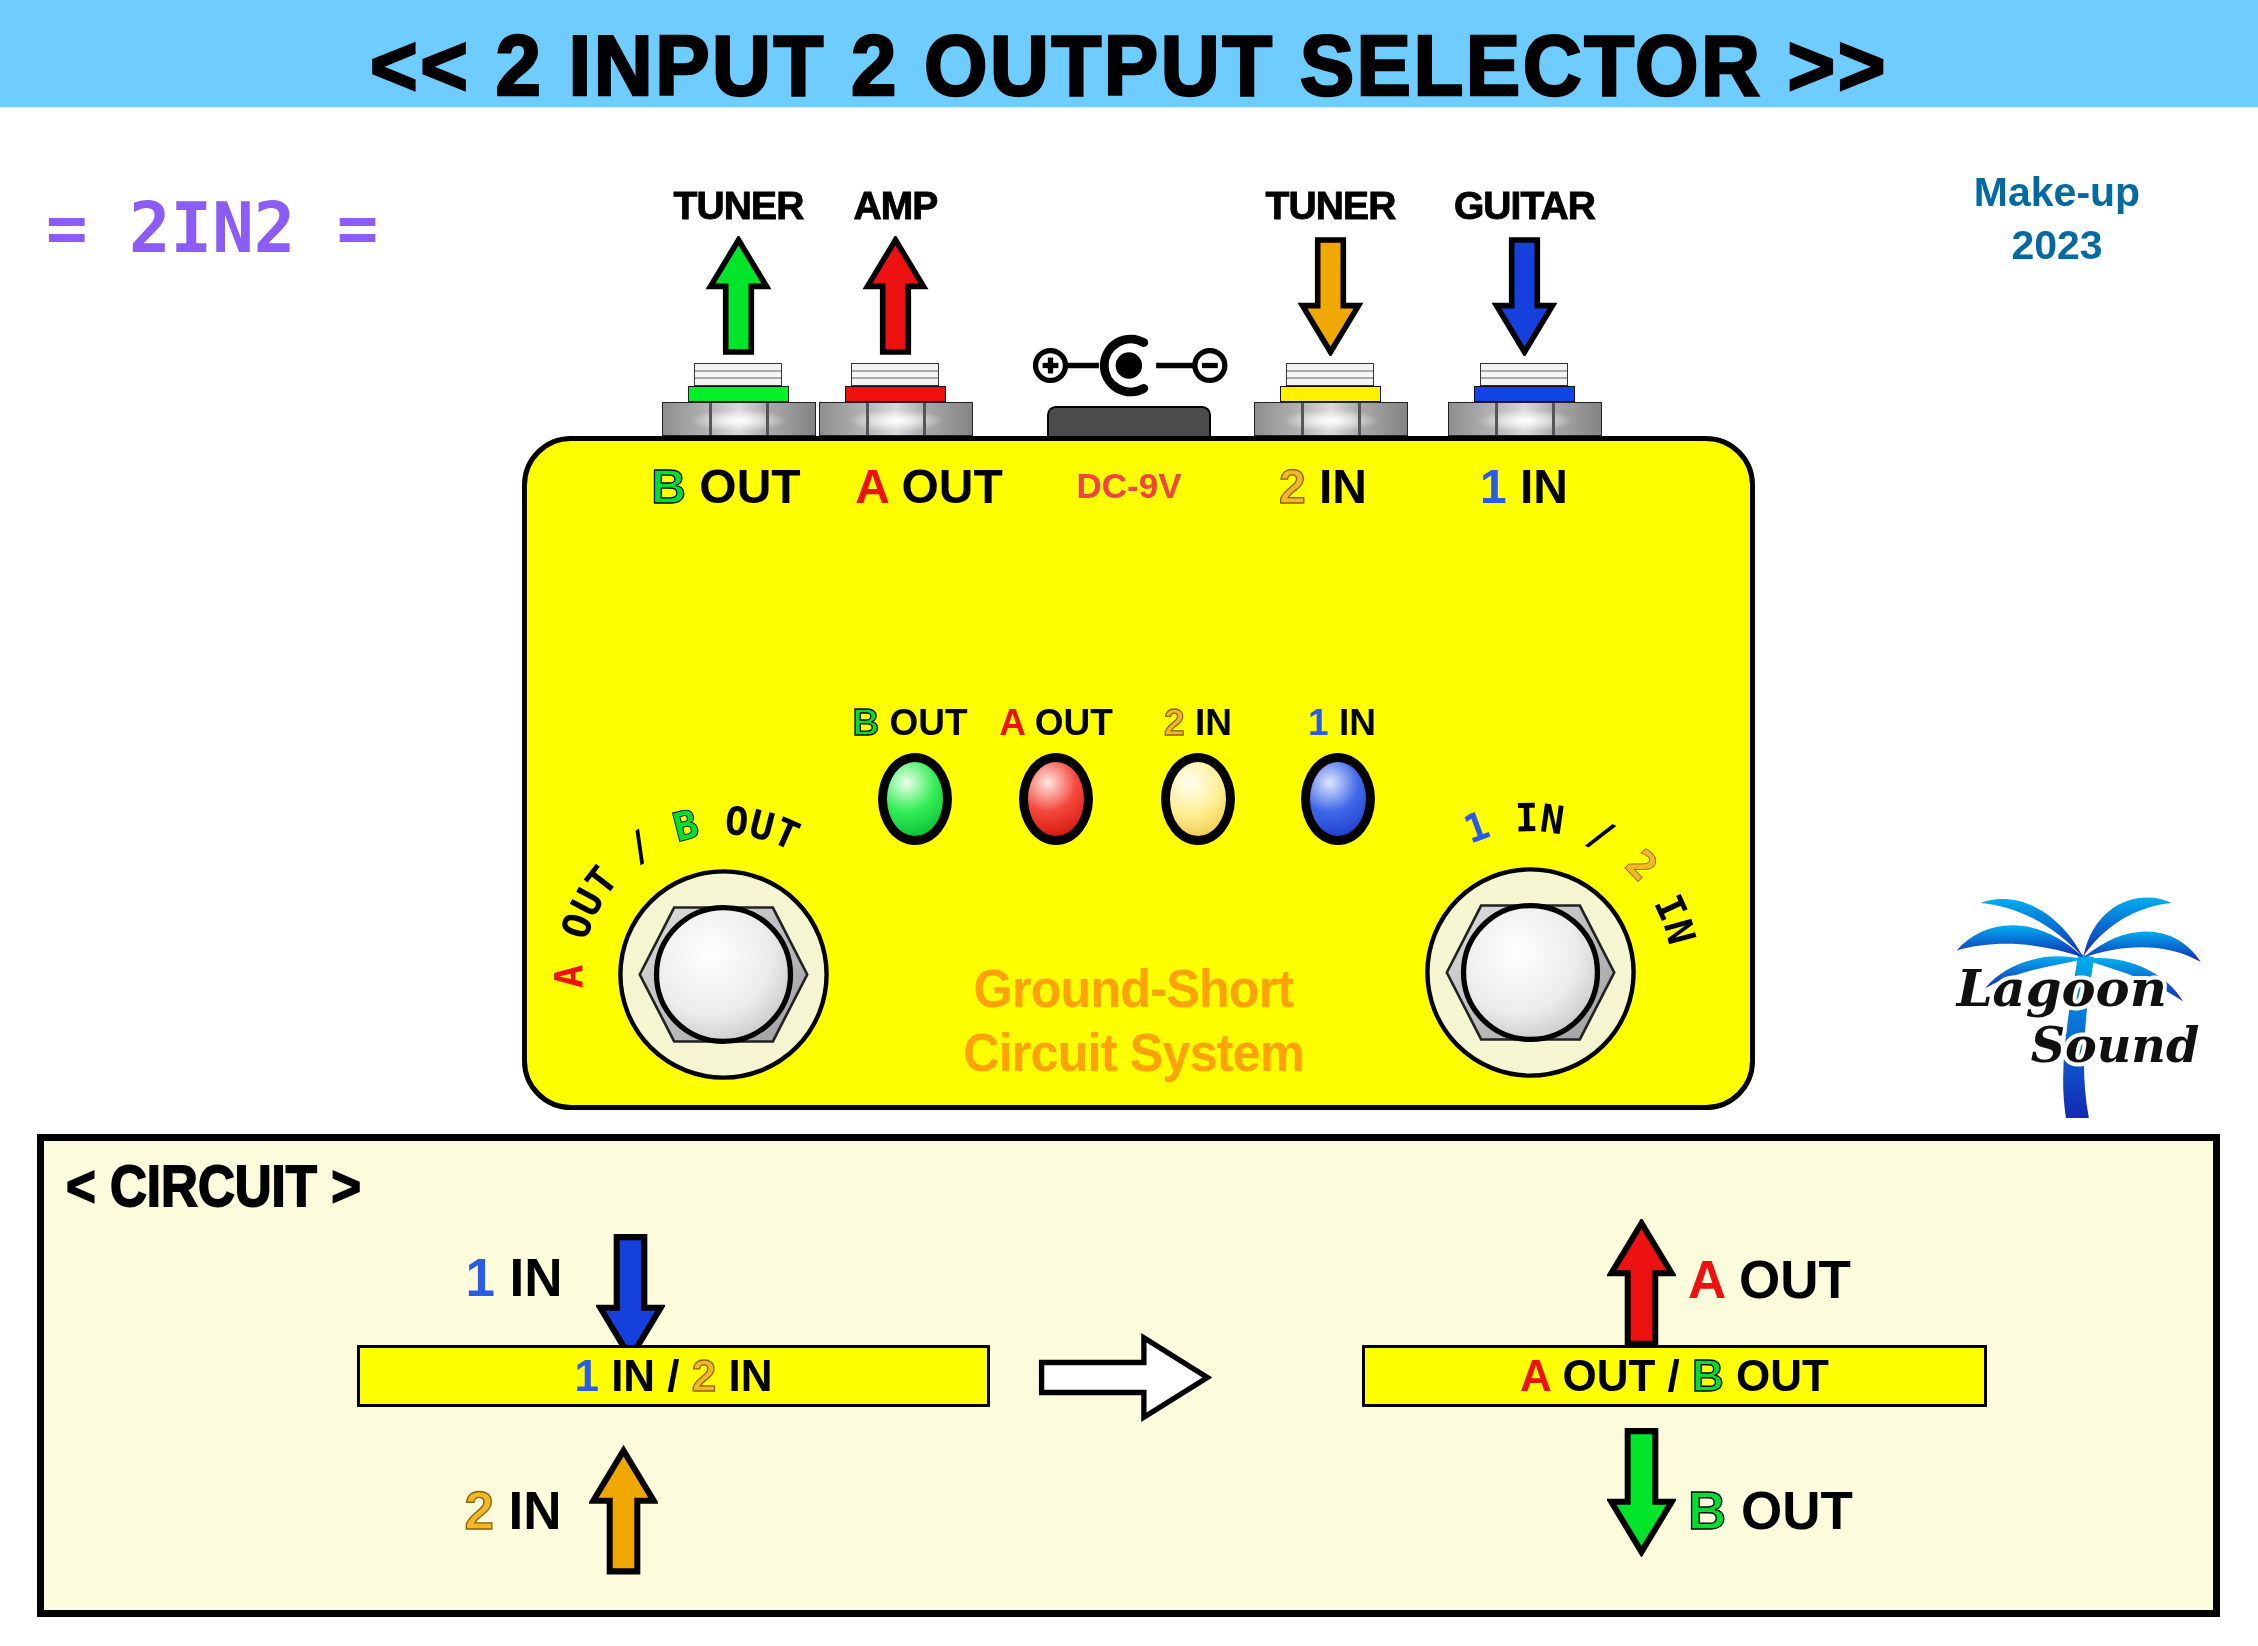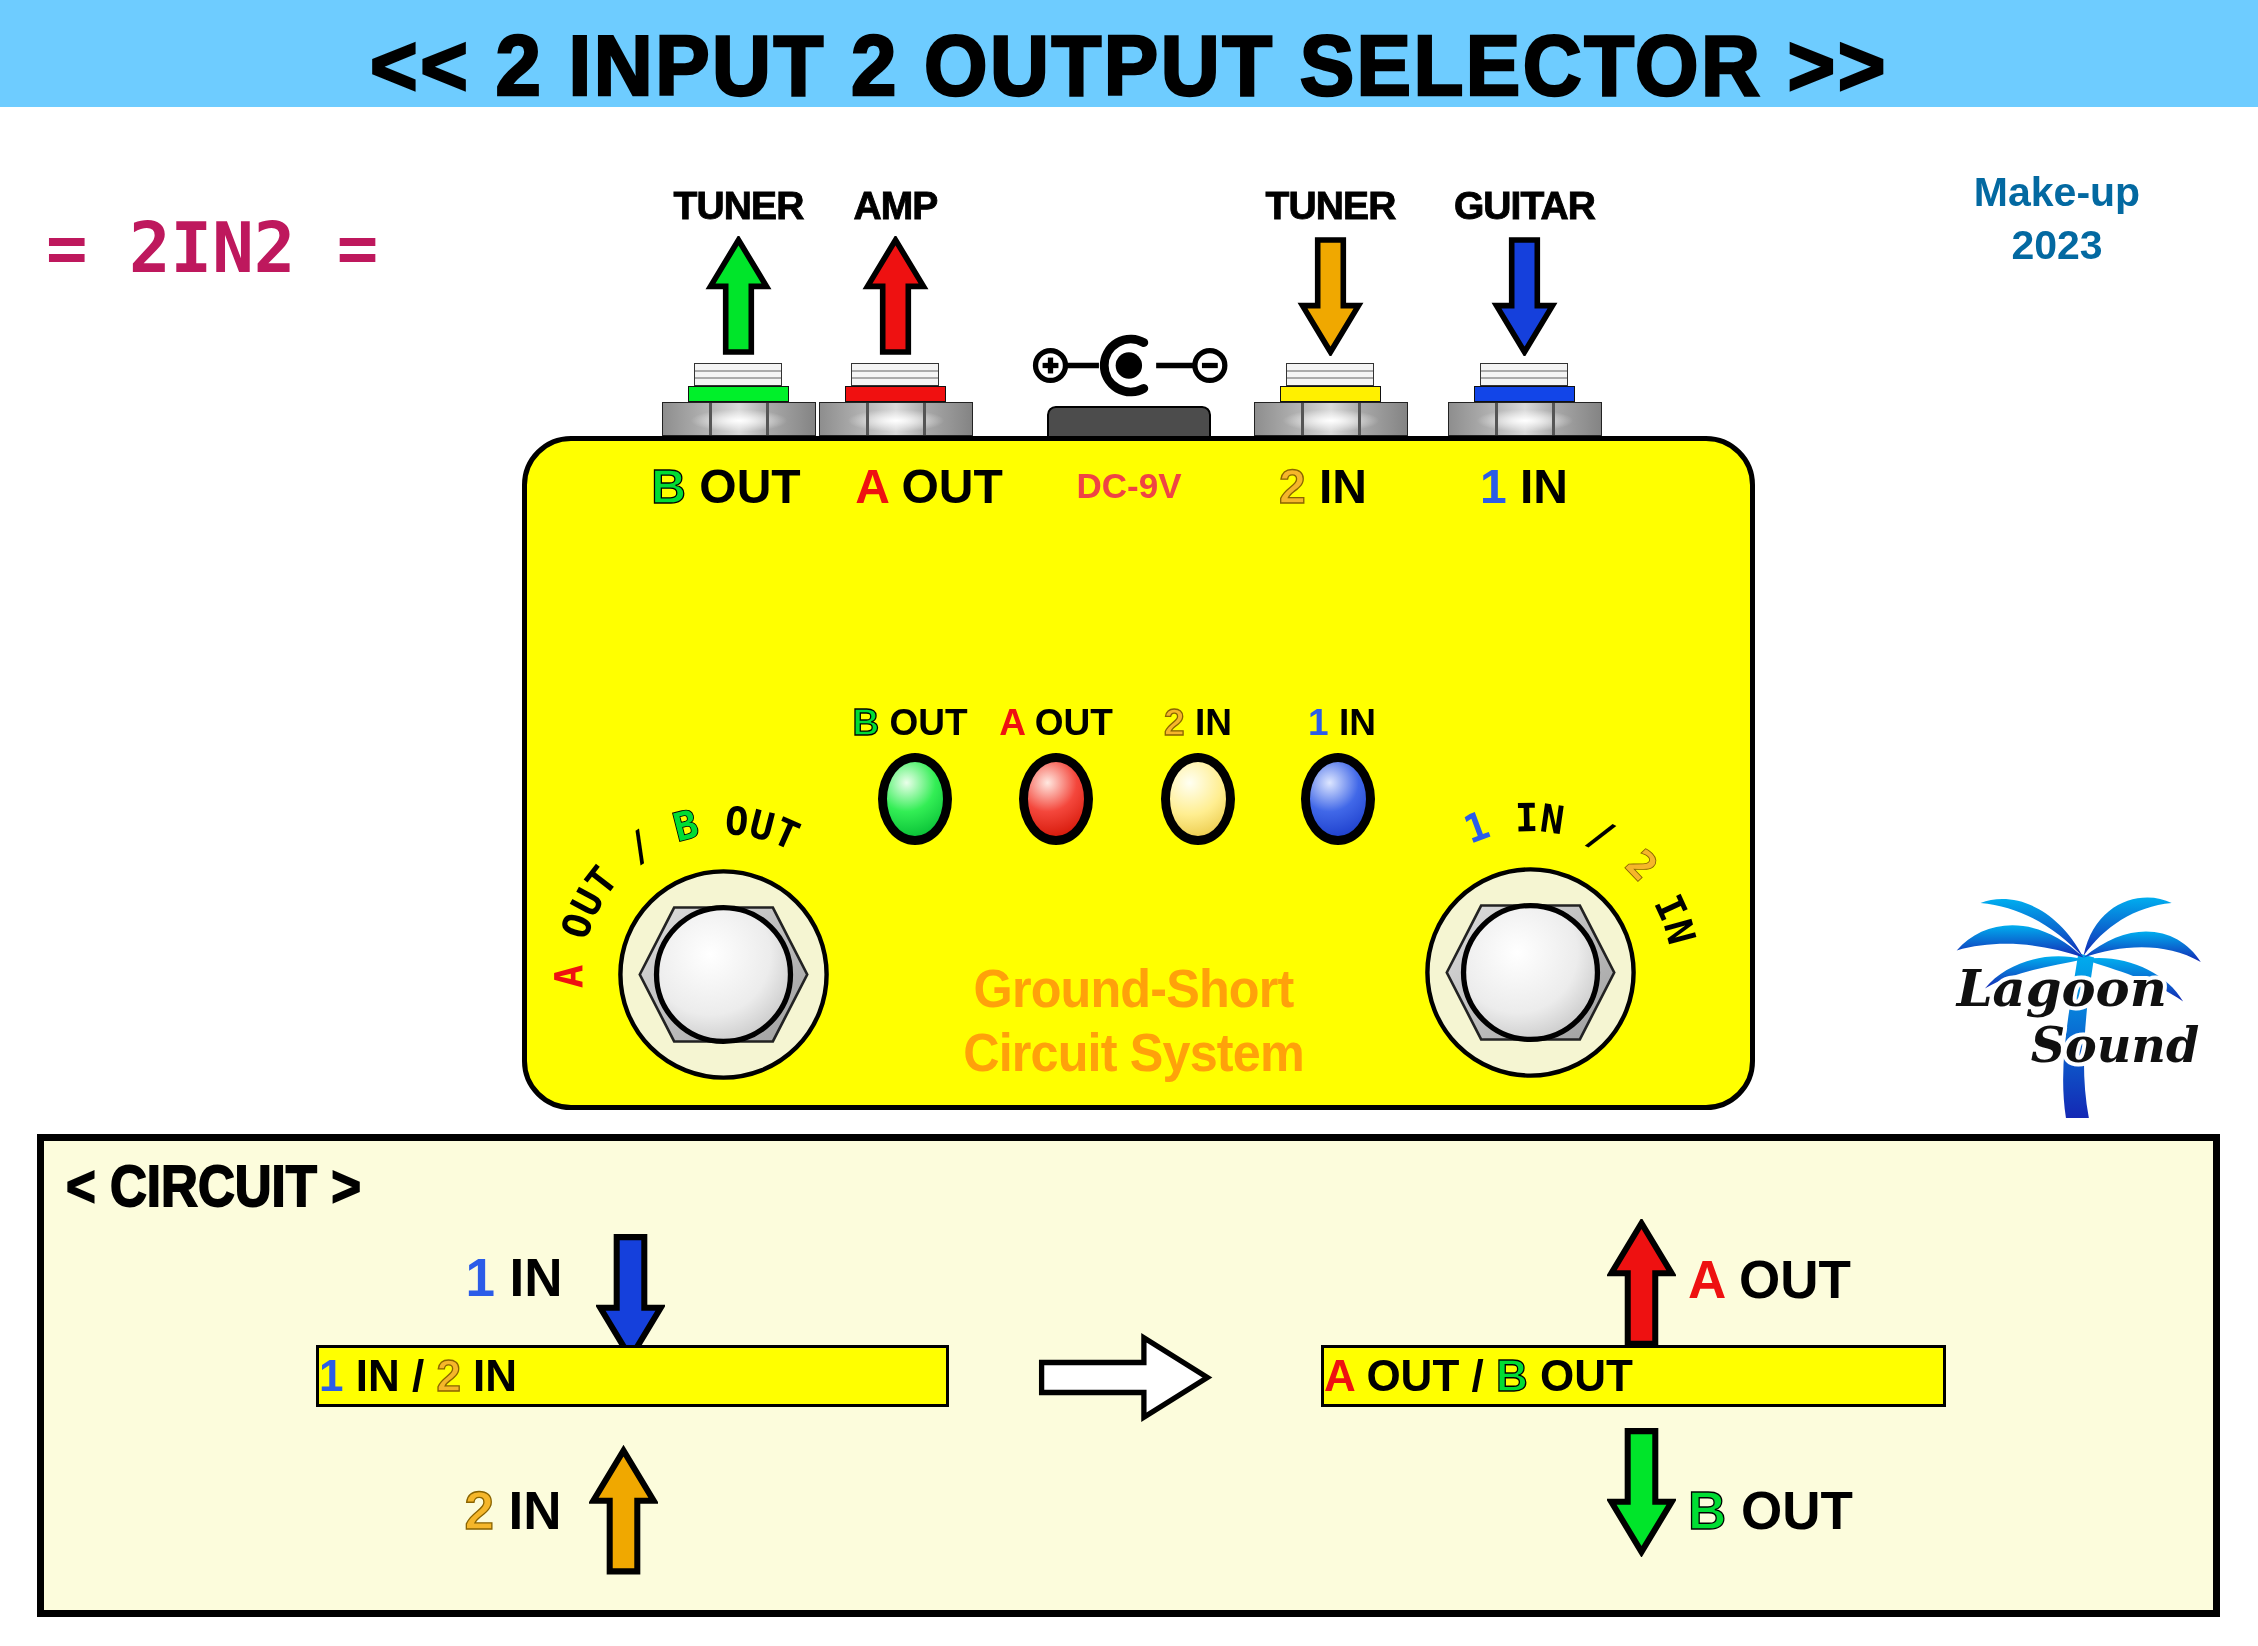--- a/index.html
+++ b/index.html
@@ -13,21 +13,21 @@
        font-family:"Liberation Sans",sans-serif;overflow:hidden;}
   .abs{position:absolute;}
   .mono{font-family:Liberation Sans, sans-serif;}
   .cx{transform:translateX(-50%);}
   
   .banner{left:0;top:0;width:2258px;height:107px;background:var(--banner);}
   .banner-title{display:block;width:100%;text-align:center;line-height:131px;
     font-size:85px;font-weight:900;color:#000;-webkit-text-stroke:2.6px #000;
     letter-spacing:2.6px;transform:scaleX(.96);}
   
-  .model{left:46px;top:208px;font:bold 69px "DejaVu Sans Mono",monospace;color:#be185d;}
+  .model{left:46px;top:188px;font:bold 69px "DejaVu Sans Mono",monospace;color:#8b5cf6;}
   .makeup{left:1916px;top:166px;width:282px;text-align:center;
     font-size:41px;font-weight:bold;line-height:53px;color:#0369a1;}
   
   .jack{width:159px;height:249px;top:187px;}
   .jack-label{position:absolute;top:-3.5px;width:100%;text-align:center;
     font-size:39px;font-weight:bold;-webkit-text-stroke:0.9px #000;letter-spacing:-0.9px;}
   .jack-arrow{position:absolute;left:46px;top:49px;}
   .plug-body{position:absolute;left:35px;top:176px;width:88px;height:23px;border:1.8px solid #333;
     background:linear-gradient(to bottom,#f4f4f4 0 30%,#aaa 30% 37%,#f4f4f4 37% 63%,#aaa 63% 70%,#f4f4f4 70% 100%);}
   .plug-band{position:absolute;left:29px;top:199px;width:101px;height:16px;border:1.8px solid #111;}
@@ -65,21 +65,21 @@
   .fsLabel{font:700 44px "DejaVu Sans Mono",monospace;}
   .svgA{fill:var(--red);} .svg1{fill:var(--blueL);} .svgK{fill:#000;}
   .svgB{fill:var(--green);stroke:#000;stroke-width:2px;paint-order:stroke;}
   .svg2{fill:var(--goldL);stroke:#8A6400;stroke-width:2px;paint-order:stroke;}
   
   .panel{left:37px;top:1134px;width:2183px;height:483px;background:var(--panel);border:7px solid #000;}
   .ctitle{left:66px;top:1152px;font-size:58px;font-weight:900;-webkit-text-stroke:1.8px #000;
     transform:scaleX(.88);transform-origin:left top;color:#000;}
   .slabel{font-size:53px;font-weight:bold;white-space:pre;color:#000;}
   .busbox{top:1345px;height:62px;background:var(--pedal);border:3.5px solid #000;
-    text-align:left;line-height:55px;font-size:44px;font-weight:bold;white-space:pre;color:#000;}
+    text-align:center;line-height:55px;font-size:44px;font-weight:bold;white-space:pre;color:#000;margin-left:41px;}
   .logoTxt{font-family:"DejaVu Serif",serif;font-style:italic;font-weight:bold;fill:#101010;
     stroke:#fff;stroke-width:9px;paint-order:stroke;stroke-linejoin:round;}
 </style>
 </head>
 <body>
 
 <svg width="0" height="0" style="position:absolute">
   <defs>
     <radialGradient id="fsBtn" cx="40%" cy="35%" r="75%">
       <stop offset="0%" stop-color="#ffffff"></stop>

